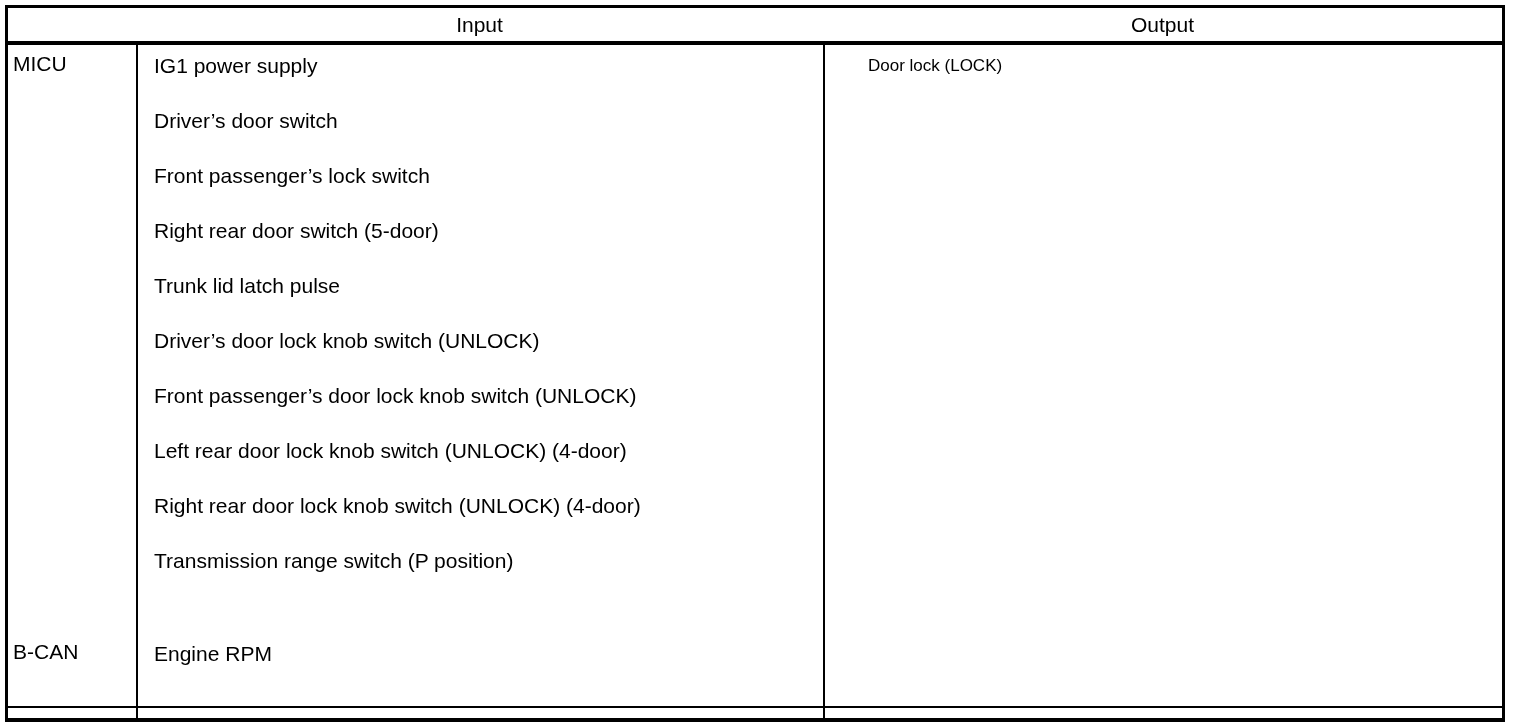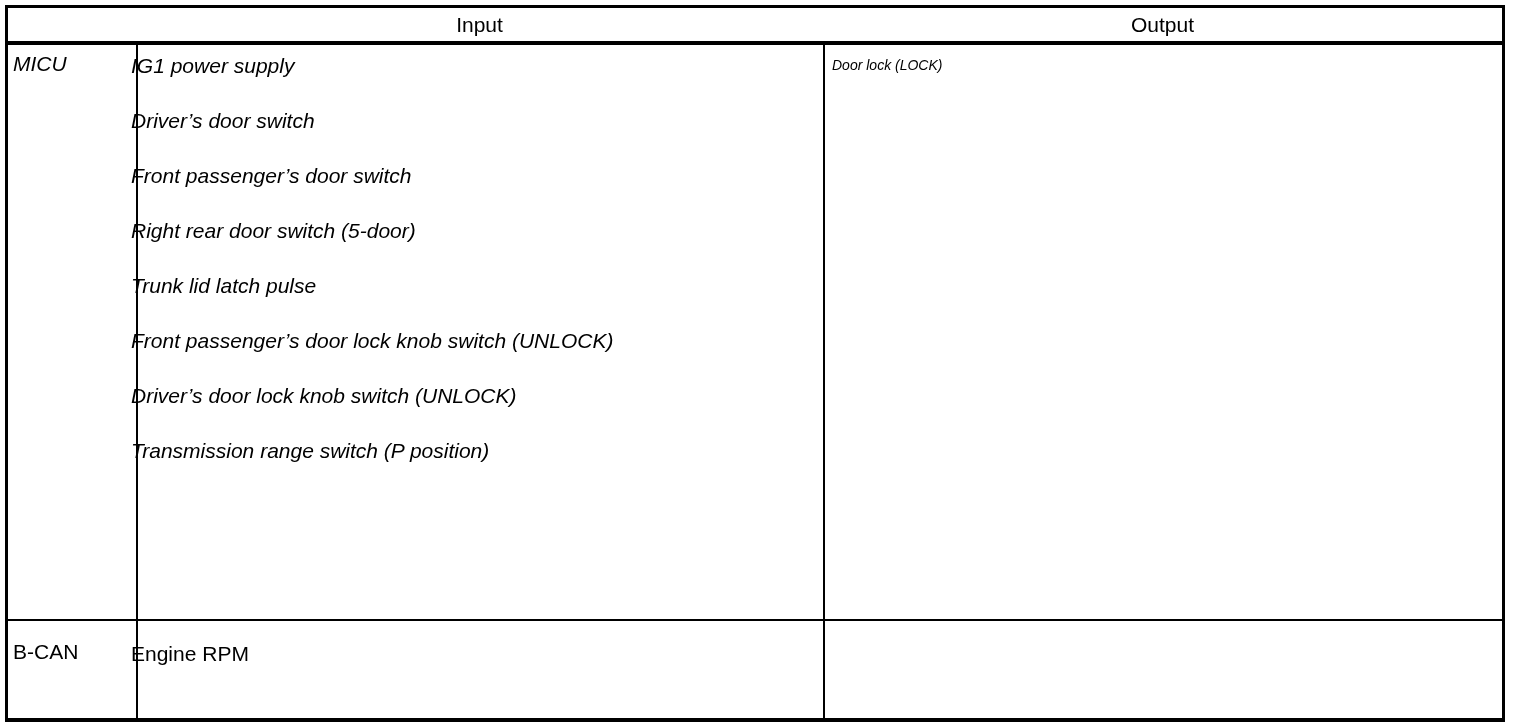--- a/index.html
+++ b/index.html
@@ -68,36 +68,36 @@
   }
   .vrule-a { left: 128px; }
   .vrule-b { left: 815px; }
 
   
   .body-row {
     position: absolute;
     left: 0;
     right: 0;
   }
-  .row-micu  { top: 37px;  height: 576px; border-bottom: 2px solid #000000; box-sizing: border-box; font-style: italic; }
+  .row-micu  { top: 37px;  height: 663px; border-bottom: 2px solid #000000; box-sizing: border-box; }
   .row-bcan  { top: 625px; height: 89px; }
 
   .cell-label {
     position: absolute;
     left: 0;
     top: 0;
     width: 128px;
     box-sizing: border-box;
     padding: 7px 0 0 5px;
     font-size: 21px;
     white-space: nowrap;
   }
   .cell-input {
     position: absolute;
-    left: 116px;
+    left: 139px;
     top: 0;
     width: 685px;
     box-sizing: border-box;
     padding: 7px 0 0 7px;
   }
   .cell-output {
     position: absolute;
     left: 817px;
     top: 0;
     right: 0;
@@ -105,23 +105,24 @@
     padding: 7px 0 0 7px;
   }
 
   .item {
     font-size: 21px;
     line-height: 27px;
     height: 55px;
     white-space: nowrap;
   }
   .out-item {
-    font-size: 14px;
+    font-size: 17px;
     line-height: 27px;
     white-space: nowrap;
+    margin-left: 36px;
   }
 </style>
 </head>
 <body>
 
 <div class="sheet">
   <div class="table-frame">
 
     <div class="header-row">
       <div class="hdr-cell hdr-corner"></div>
@@ -130,25 +131,27 @@
     </div>
 
     <div class="vrule vrule-a"></div>
     <div class="vrule vrule-b"></div>
 
     <div class="body-row row-micu">
       <div class="cell-label">MICU</div>
       <div class="cell-input">
         <div class="item">IG1 power supply</div>
         <div class="item">Driver’s door switch</div>
-        <div class="item">Front passenger’s door switch</div>
+        <div class="item">Front passenger’s lock switch</div>
         <div class="item">Right rear door switch (5-door)</div>
         <div class="item">Trunk lid latch pulse</div>
+        <div class="item">Driver’s door lock knob switch (UNLOCK)</div>
         <div class="item">Front passenger’s door lock knob switch (UNLOCK)</div>
-        <div class="item">Driver’s door lock knob switch (UNLOCK)</div>
+        <div class="item">Left rear door lock knob switch (UNLOCK) (4-door)</div>
+        <div class="item">Right rear door lock knob switch (UNLOCK) (4-door)</div>
         <div class="item">Transmission range switch (P position)</div>
       </div>
       <div class="cell-output">
         <div class="out-item">Door lock (LOCK)</div>
       </div>
     </div>
 
     <div class="body-row row-bcan">
       <div class="cell-label">B-CAN</div>
       <div class="cell-input">

